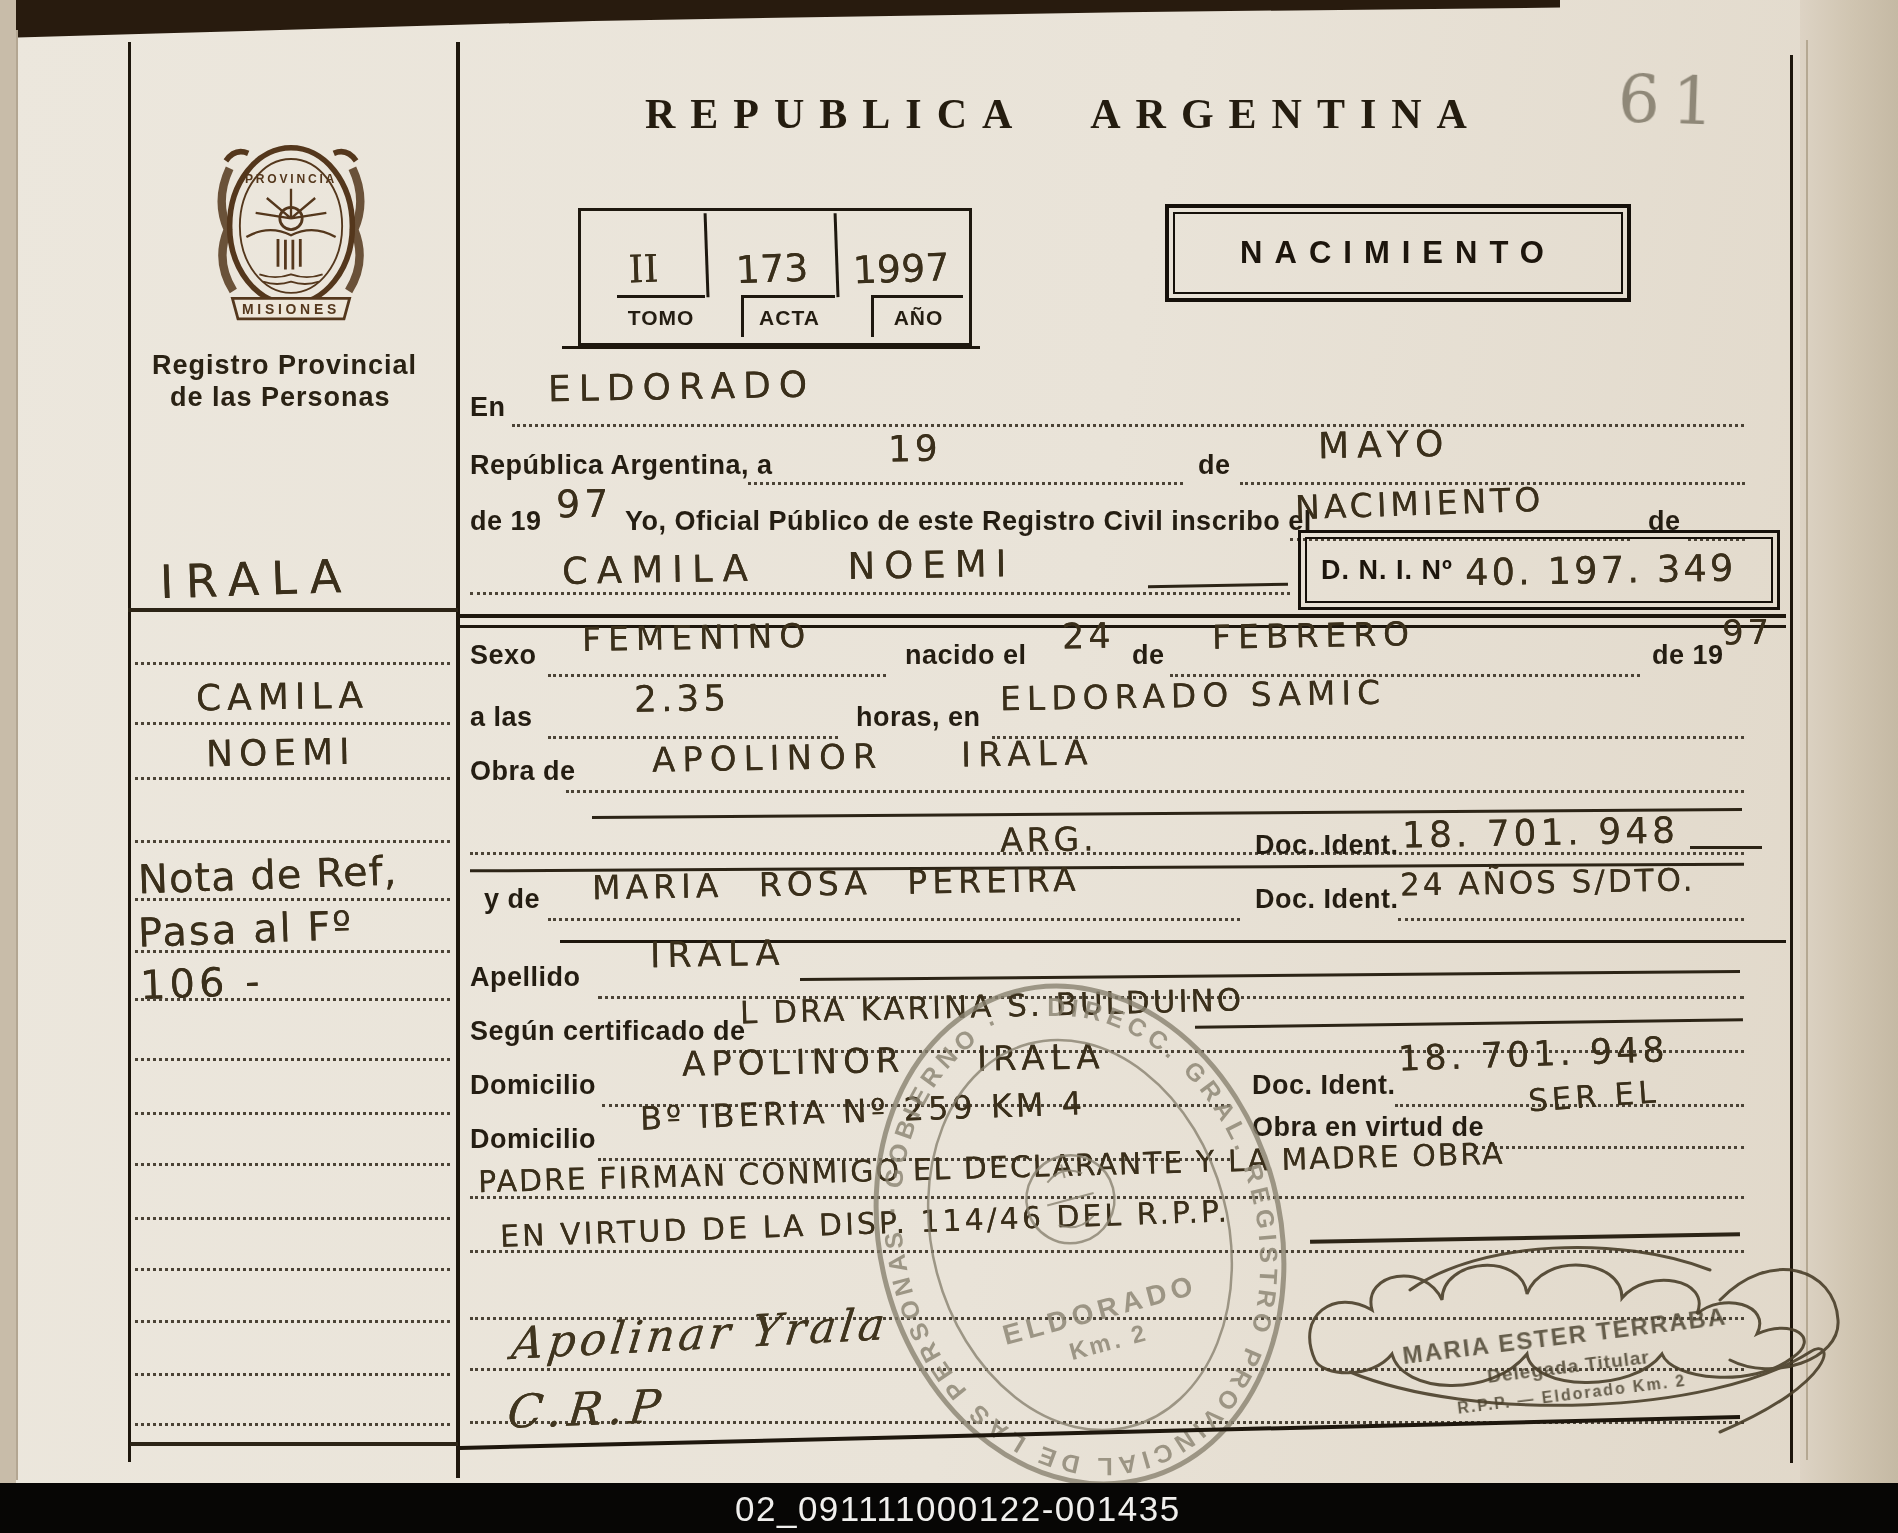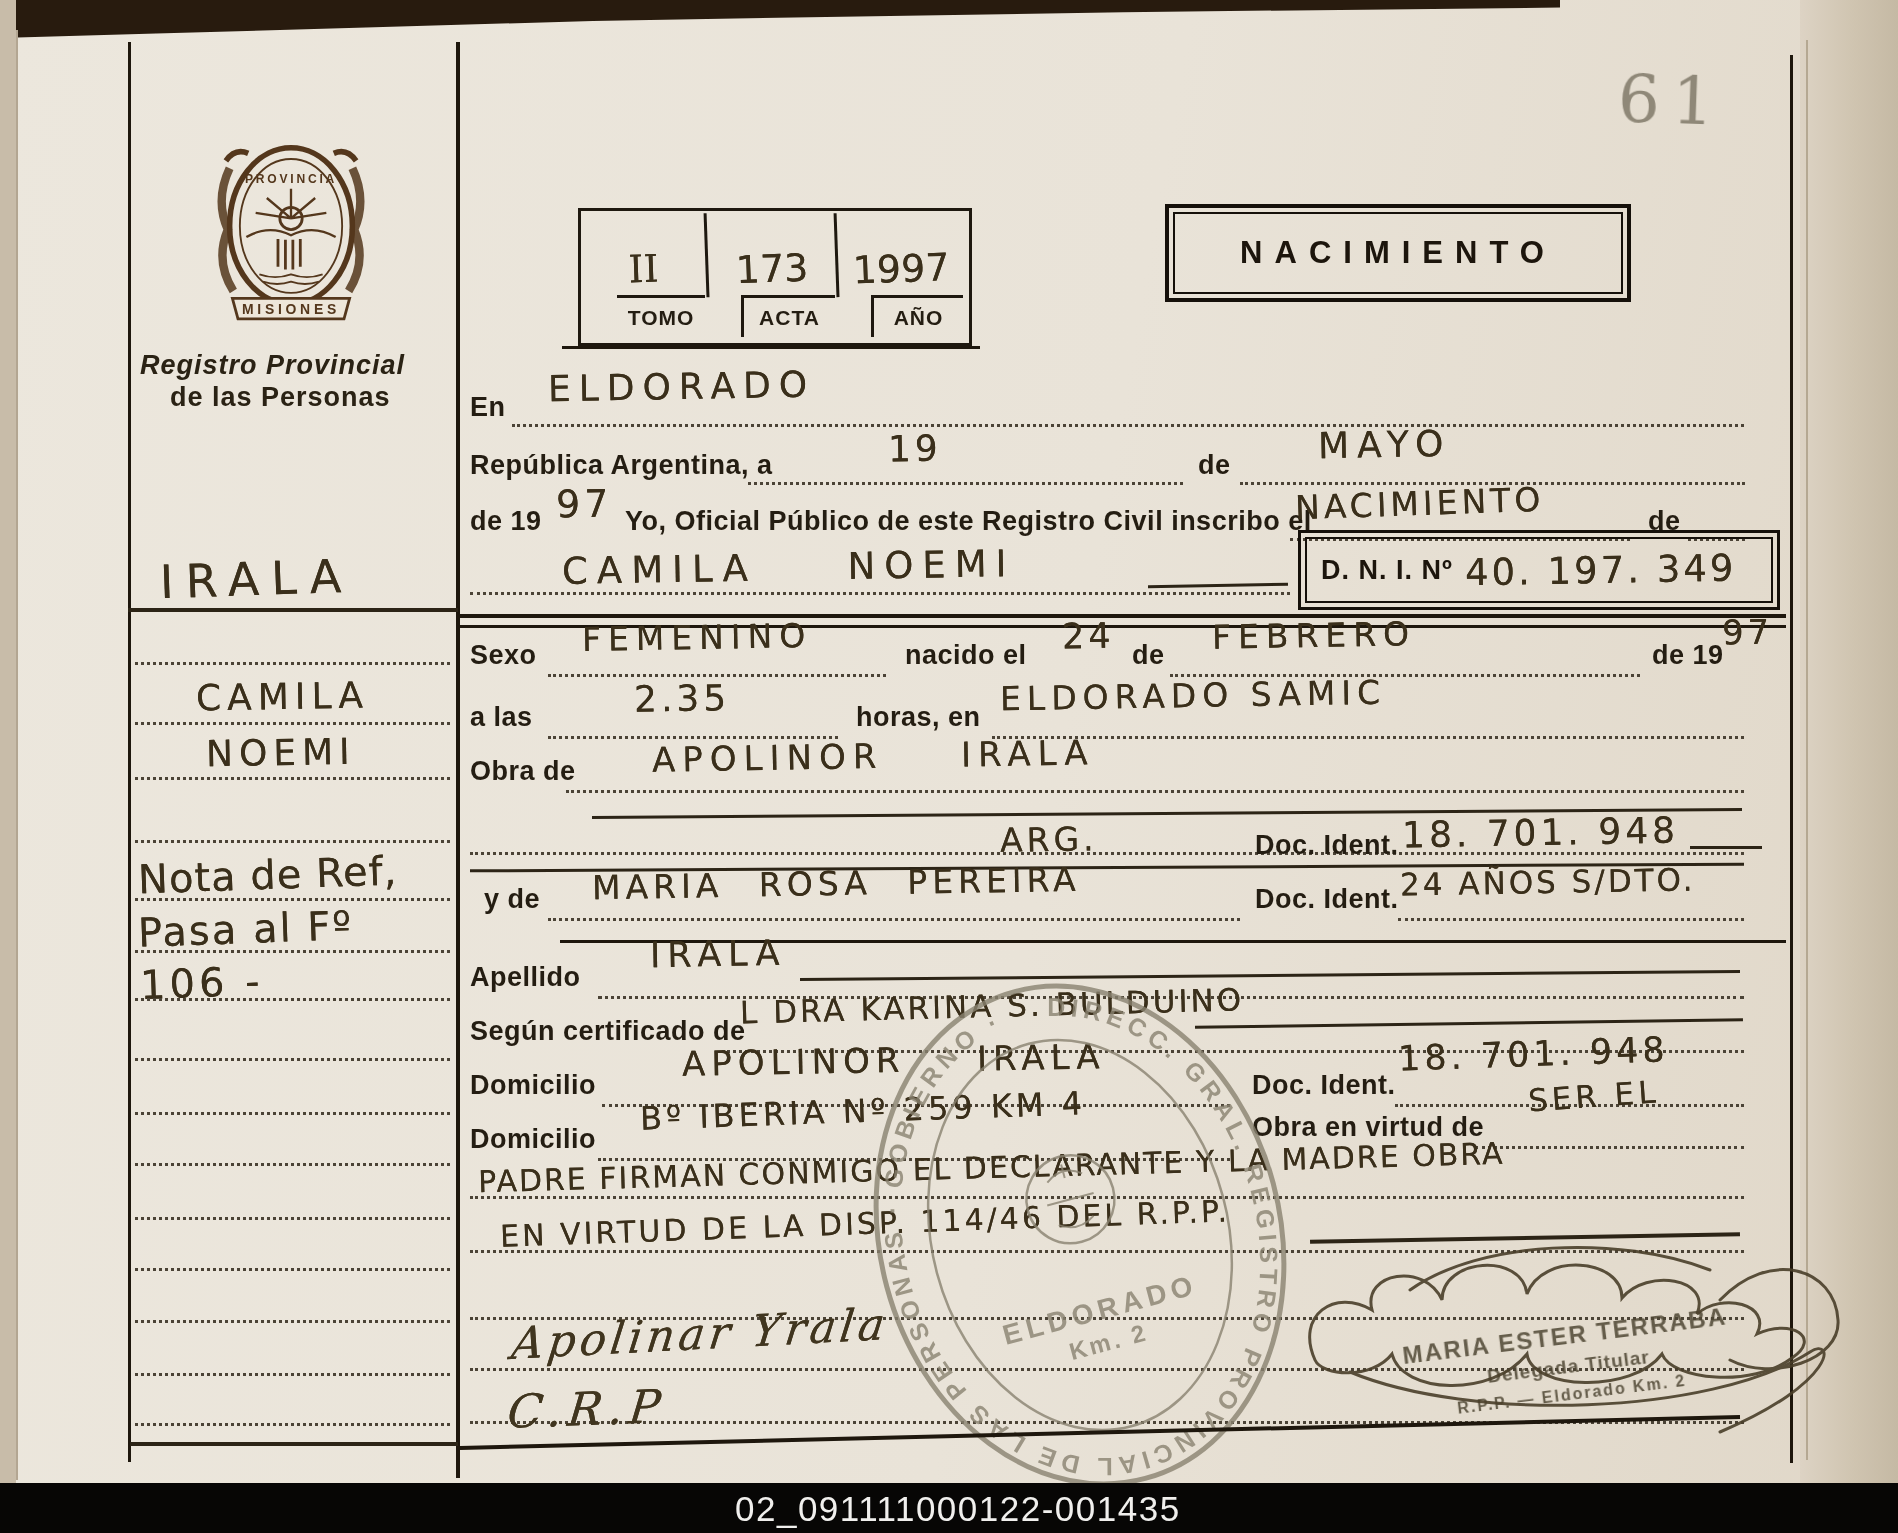--- a/index.html
+++ b/index.html
@@ -54,40 +54,42 @@
               background:linear-gradient(90deg,#ddd3c4,#cfc4b0 55%,#c5b9a4);"></div>
   <div class="abs" style="left:1806px;top:40px;width:2px;height:1420px;background:#b5a892;"></div>
 
   <div class="rule" style="left:128px;top:42px;width:3px;height:1420px;"></div>
   <div class="rule" style="left:456px;top:42px;width:4px;height:1436px;"></div>
   <div class="rule" style="left:1790px;top:55px;width:3px;height:1408px;"></div>
 
   <div class="abs" style="left:1618px;top:62px;font-family:'DejaVu Serif',serif;font-size:66px;color:#8f8878;
               letter-spacing:12px;transform:rotate(2deg);filter:blur(.5px);">61</div>
 
+  <div class="abs" style="left:645px;top:90px;font-family:'Liberation Serif',serif;font-weight:700;font-size:42px;
+              color:#241c0f;letter-spacing:15px;word-spacing:42px;white-space:nowrap;">REPUBLICA ARGENTINA</div>
 
   <svg class="abs stamp-blur" style="left:198px;top:118px;" width="186" height="240" viewBox="0 0 200 250">
     <g stroke="#54371c" fill="none" stroke-width="3">
       <path d="M34,50 q-16,34 -2,66 q-14,34 6,66" stroke-width="9" opacity=".85"></path>
       <path d="M166,50 q16,34 2,66 q14,34 -6,66" stroke-width="9" opacity=".85"></path>
       <path d="M30,42 q10,-14 24,-8 M170,42 q-10,-14 -24,-8" stroke-width="6"></path>
       <ellipse cx="100" cy="112" rx="66" ry="84" stroke-width="6"></ellipse>
       <ellipse cx="100" cy="112" rx="55" ry="72" stroke-width="2"></ellipse>
       <circle cx="100" cy="104" r="12" stroke-width="3"></circle>
       <path d="M100,104 L100,72 M100,104 L74,82 M100,104 L126,82 M100,104 L62,98 M100,104 L138,98" stroke-width="2.5"></path>
       <path d="M52,124 q24,-14 48,-2 q24,-12 48,2" stroke-width="2.5"></path>
       <path d="M86,126 v30 M94,127 v32 M102,127 v32 M110,126 v30" stroke-width="3"></path>
       <path d="M66,164 q17,6 34,0 q17,6 34,0 M70,172 q15,5 30,0 q15,5 30,0" stroke-width="2"></path>
       <path d="M37,190 h126 l-6,22 h-114 z" stroke-width="3" fill="#eee7da"></path>
     </g>
     <text x="100" y="66" text-anchor="middle" font-family="Liberation Sans, sans-serif" font-size="13" font-weight="700" letter-spacing="3" fill="#54371c">PROVINCIA</text>
     <text x="100" y="207" text-anchor="middle" font-family="Liberation Sans, sans-serif" font-size="15" font-weight="700" letter-spacing="4" fill="#54371c">MISIONES</text>
   </svg>
 
-  <div class="seal-org" style="left:140px;top:350px;font-style:italic;">Registro Provincial</div>
+  <div class="seal-org" style="left:152px;top:350px;">Registro Provincial</div>
   <div class="seal-org" style="left:170px;top:382px;">de las Personas</div>
 
   <div class="hw" style="left:160px;top:552px;font-size:46px;letter-spacing:12px;transform:rotate(-2deg);">IRALA</div>
   <div class="mrule" style="left:128px;top:608px;width:330px;height:4px;"></div>
   <div class="hw" style="left:196px;top:676px;font-size:36px;letter-spacing:6px;">CAMILA</div>
   <div class="hw" style="left:206px;top:732px;font-size:36px;letter-spacing:6px;">NOEMI</div>
   <div class="hw" style="left:138px;top:852px;font-size:40px;letter-spacing:1px;transform:rotate(-2deg);">Nota de Ref,</div>
   <div class="hw" style="left:138px;top:906px;font-size:40px;letter-spacing:2px;transform:rotate(-2deg);">Pasa al Fº</div>
   <div class="hw" style="left:140px;top:960px;font-size:40px;letter-spacing:4px;transform:rotate(-2deg);">106 -</div>
 

